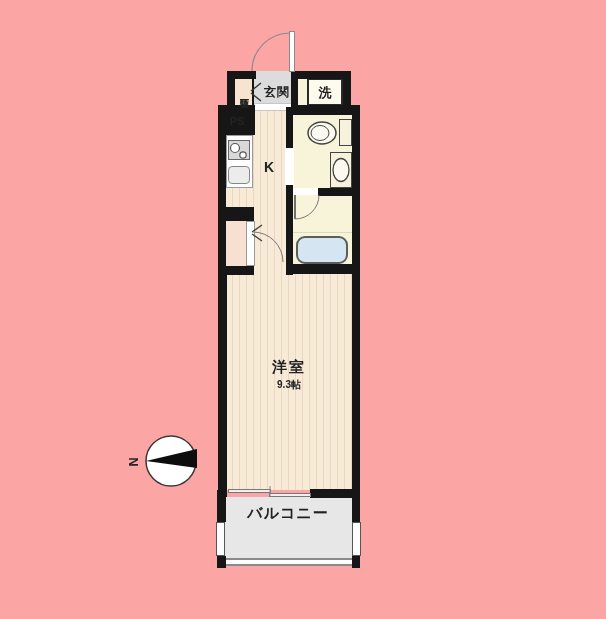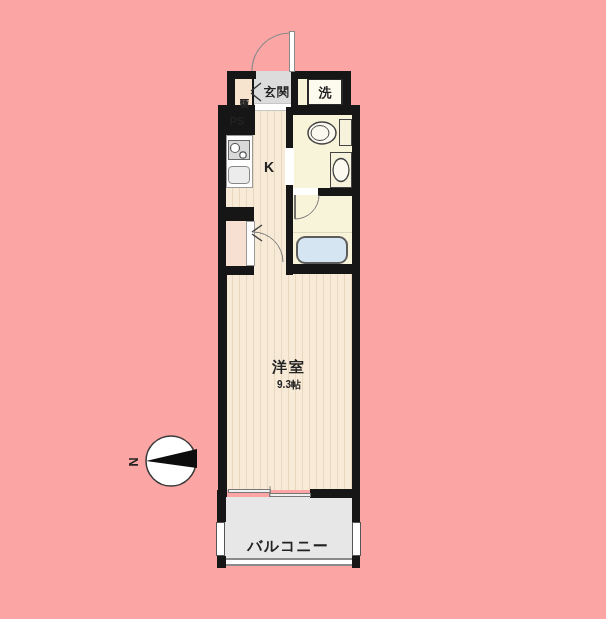--- a/index.html
+++ b/index.html
@@ -120,16 +120,16 @@
     <polygon points="146,461 197,449 197,468" fill="#0d0d0d"></polygon>
   </svg>
 
   <div class="label" style="left:277px;top:92px;font-size:12px;letter-spacing:1px;">玄関</div>
   <div class="label" style="left:244px;top:92px;font-size:9px;writing-mode:vertical-rl;transform:translate(-50%,-50%);">下駄箱</div>
   <div class="label" style="left:325px;top:92px;font-size:13px;">洗</div>
   <div class="label" style="left:237px;top:121px;font-size:11px;">PS</div>
   <div class="label" style="left:269px;top:167px;font-size:14px;font-weight:700;">K</div>
   <div class="label" style="left:289px;top:366px;font-size:15px;letter-spacing:2px;">洋室</div>
   <div class="label" style="left:289px;top:385px;font-size:10px;">9.3帖</div>
-  <div class="label" style="left:288px;top:545px;font-size:15px;letter-spacing:1px;">バルコニー</div>
+  <div class="label" style="left:288px;top:512px;font-size:15px;letter-spacing:1px;">バルコニー</div>
   <div class="label" style="left:133px;top:462px;font-size:13px;font-weight:700;transform:translate(-50%,-50%) rotate(90deg);">N</div>
 
 </div>
 
 </body></html>

